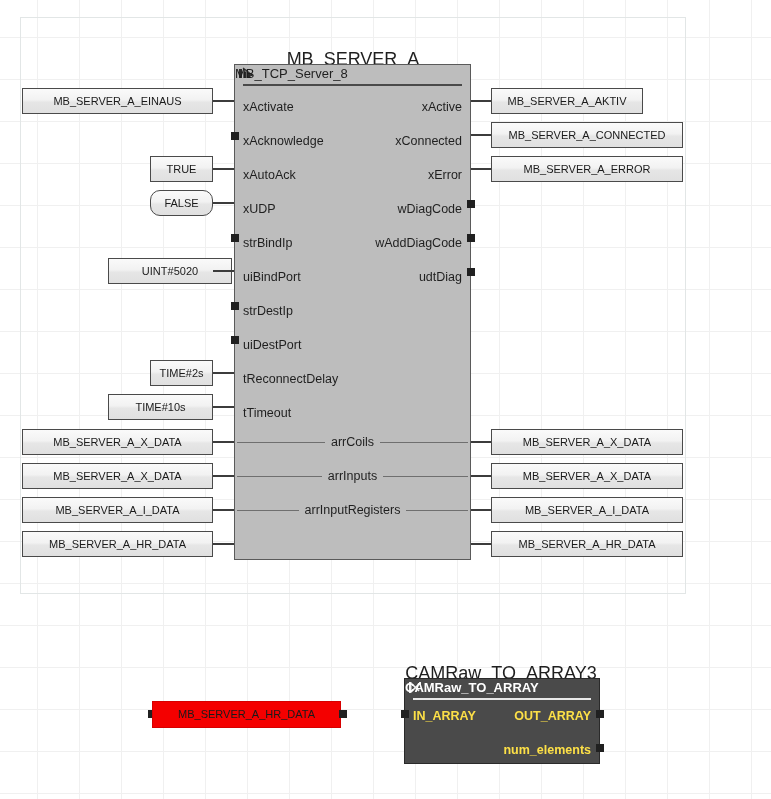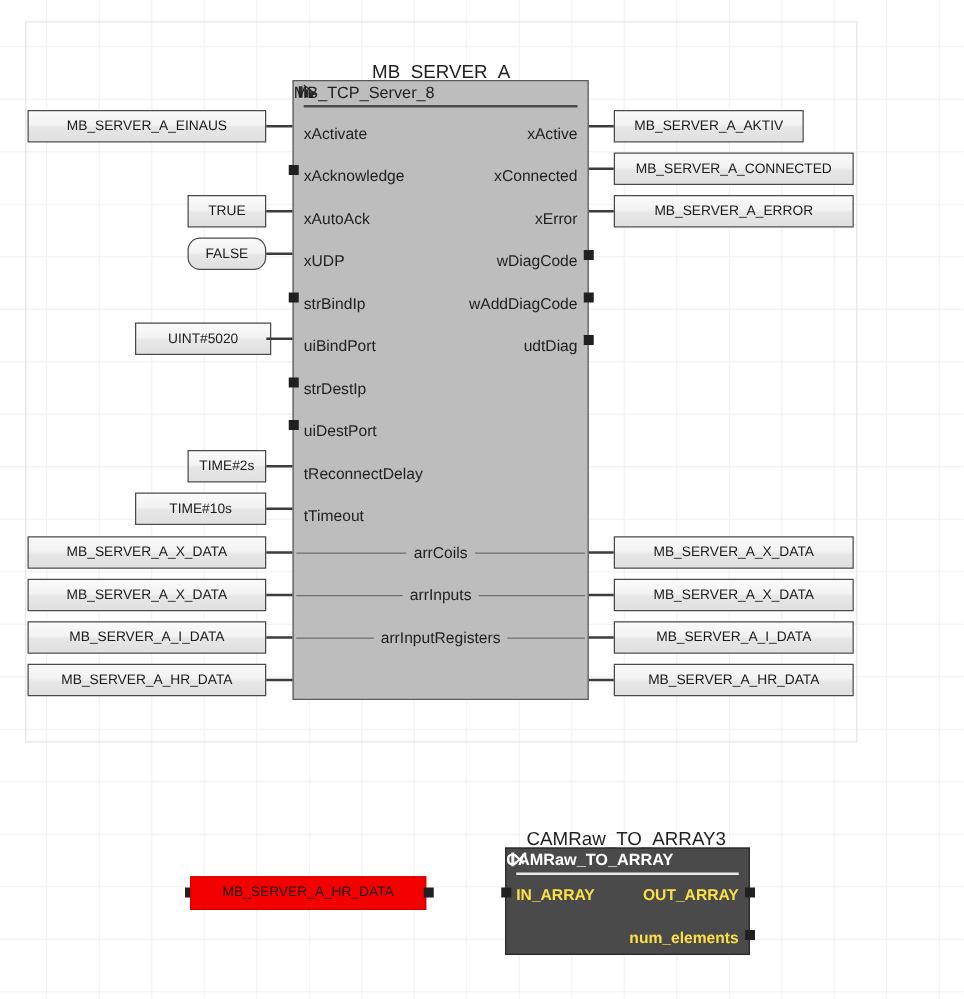--- a/index.html
+++ b/index.html
@@ -90,21 +90,21 @@
   .fb.dark{
     background:#4a4a4a;
     border:1px solid #2a2a2a;
   }
   .fb.dark .fbtitle{color:#ffffff;font-weight:bold;}
   .fb.dark .fbrule{background:#e8e8e8;}
   .fb.dark .pinrow{color:#fde047;font-weight:bold;}
 
   
   .instname{
-    position:absolute;font-size:15px;color:#1f1f1f;text-align:center;white-space:nowrap;
+    position:absolute;font-size:18px;color:#1f1f1f;text-align:center;white-space:nowrap;
   }
 </style>
 </head>
 <body>
 
 <div id="canvas">
 
   <div id="network"></div>
 
   <div class="instname" style="left:253px;top:49px;width:200px;">MB_SERVER_A</div>
@@ -168,21 +168,21 @@
 
   <div class="varbox" style="left:22px;top:88px;width:191px;">MB_SERVER_A_EINAUS</div>
   <div class="stub" style="left:213px;top:100px;width:21px;"></div>
 
   <div class="varbox" style="left:150px;top:156px;width:63px;">TRUE</div>
   <div class="stub" style="left:213px;top:168px;width:21px;"></div>
 
   <div class="varbox" style="left:150px;top:190px;width:63px;border-radius:10px;">FALSE</div>
   <div class="stub" style="left:213px;top:202px;width:21px;"></div>
 
-  <div class="varbox" style="left:108px;top:258px;width:109px;">UINT#5020</div>
+  <div class="varbox" style="left:108px;top:258px;width:124px;">UINT#5020</div>
   <div class="stub" style="left:213px;top:270px;width:21px;"></div>
 
   <div class="varbox" style="left:150px;top:360px;width:63px;">TIME#2s</div>
   <div class="stub" style="left:213px;top:372px;width:21px;"></div>
 
   <div class="varbox" style="left:108px;top:394px;width:105px;">TIME#10s</div>
   <div class="stub" style="left:213px;top:406px;width:21px;"></div>
 
   <div class="varbox" style="left:22px;top:429px;width:191px;">MB_SERVER_A_X_DATA</div>
   <div class="stub" style="left:213px;top:441px;width:21px;"></div>

